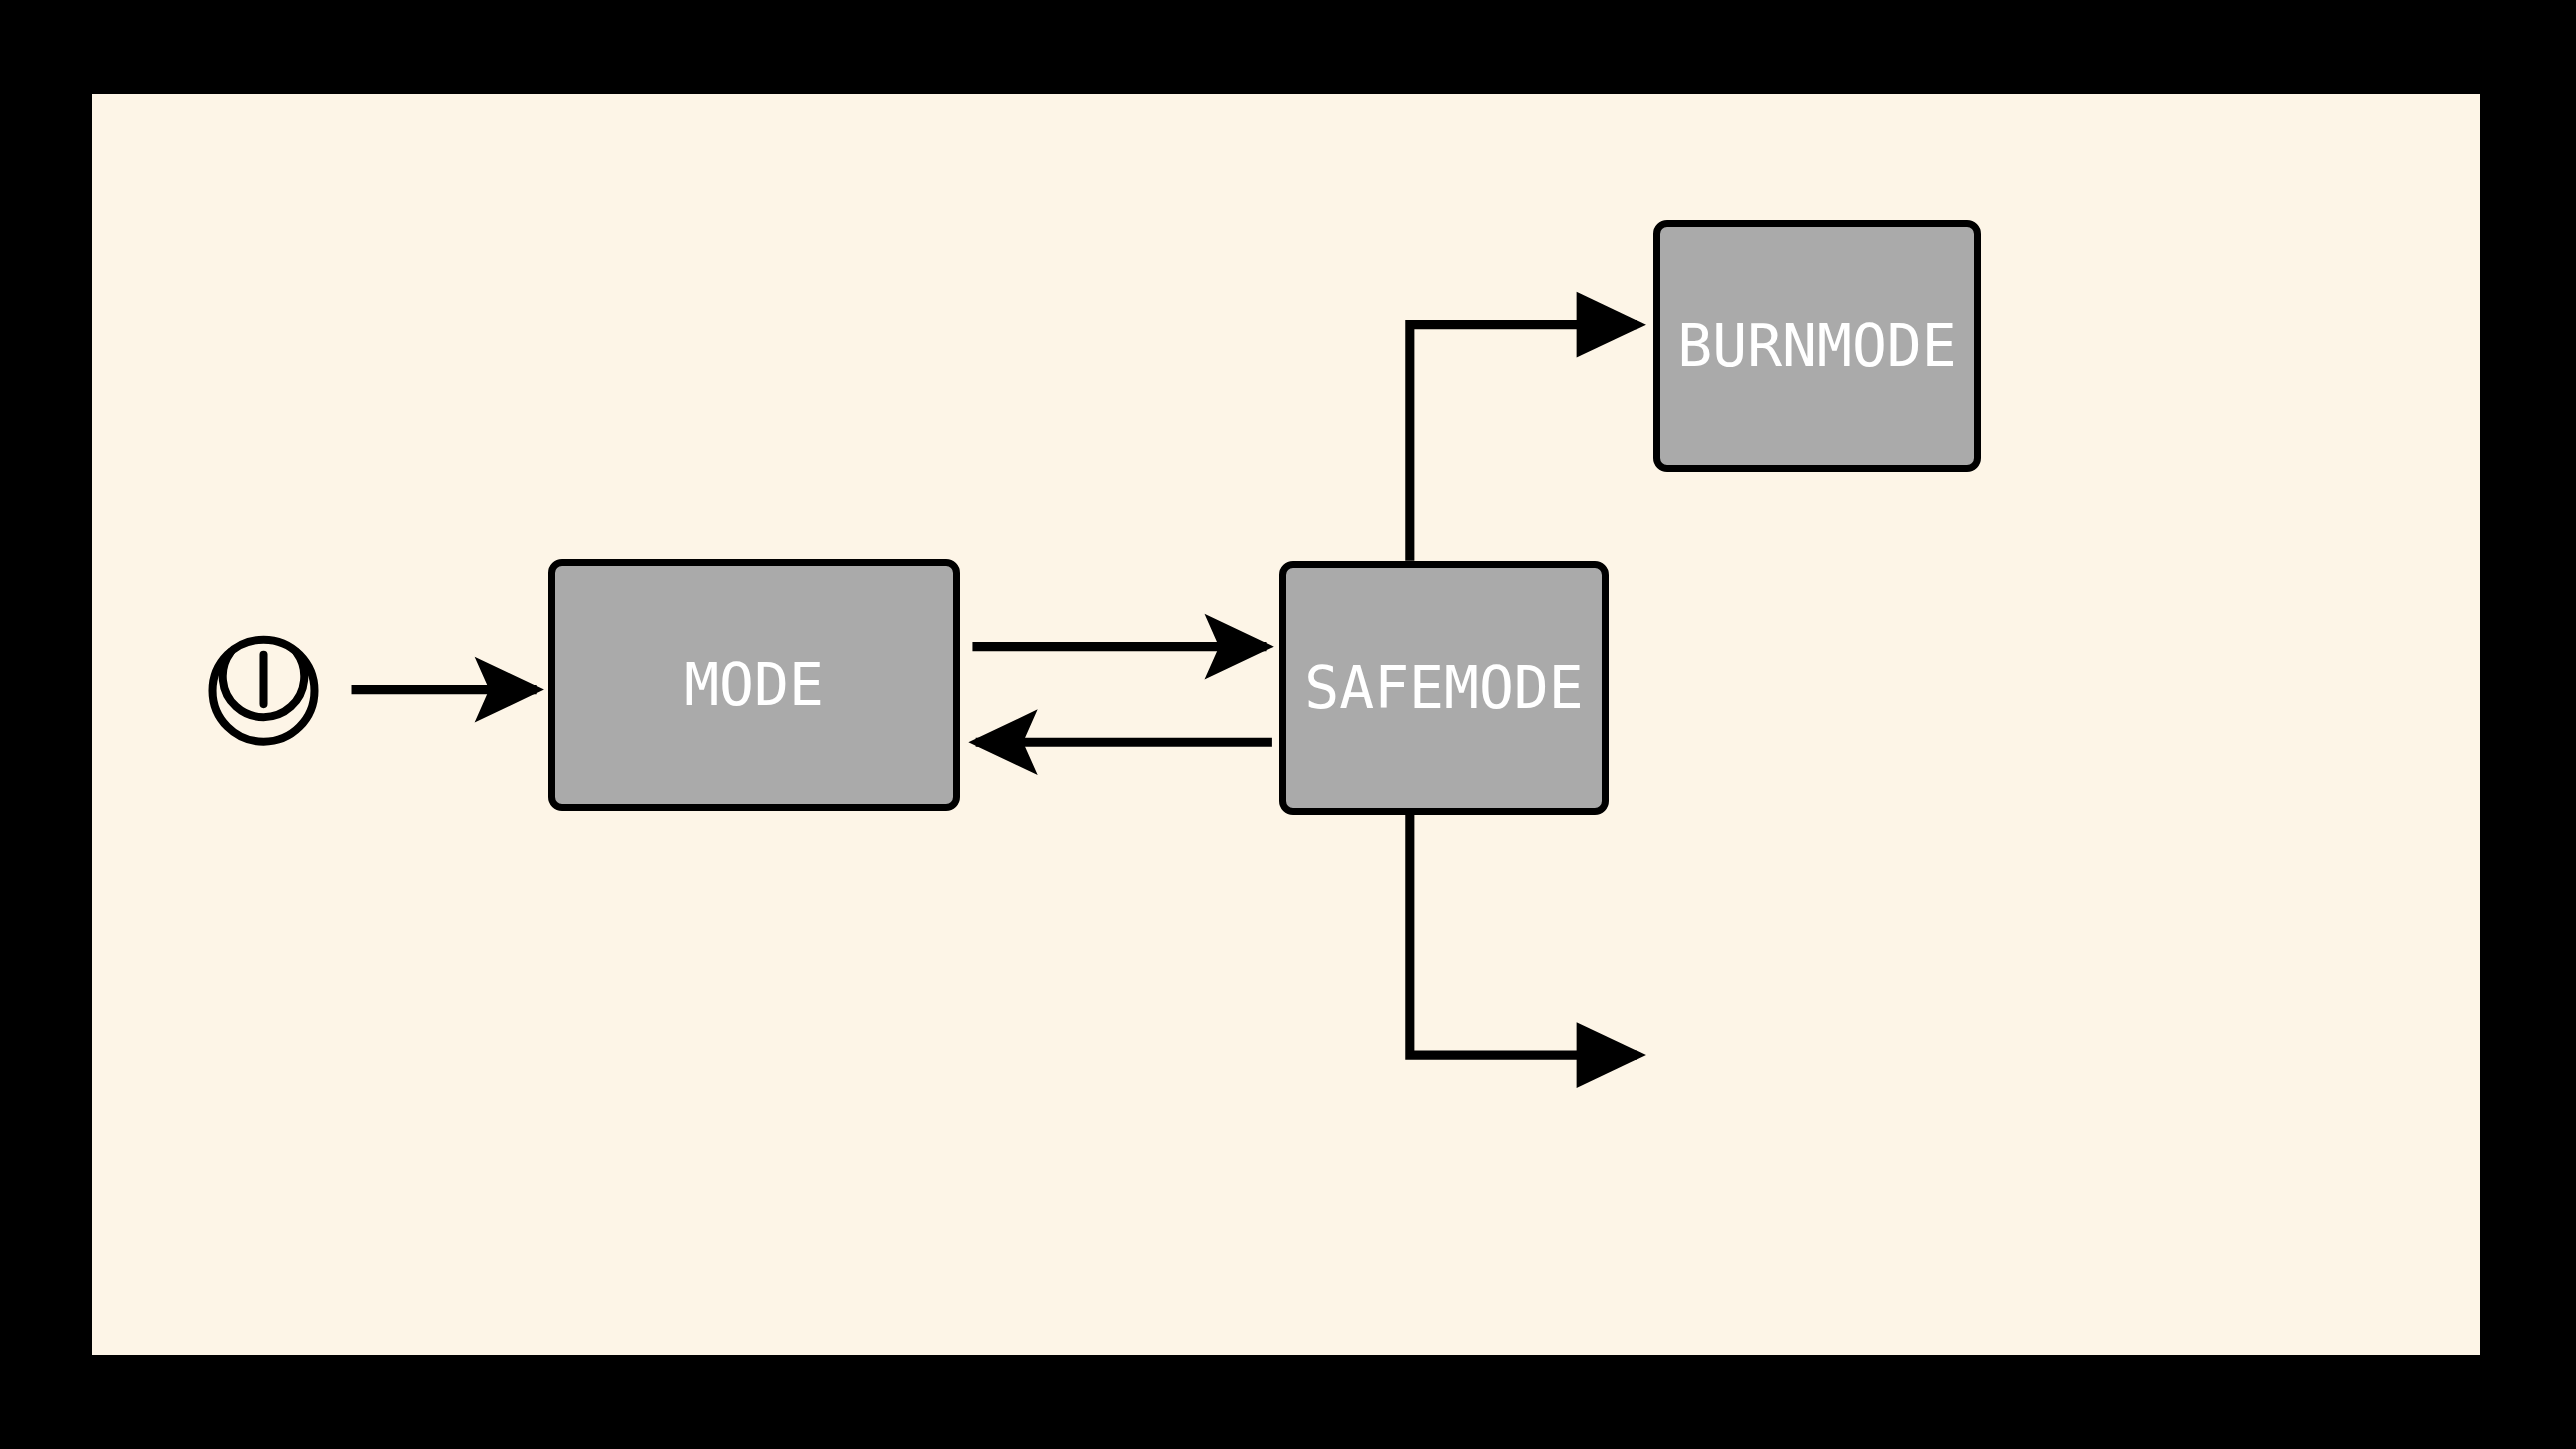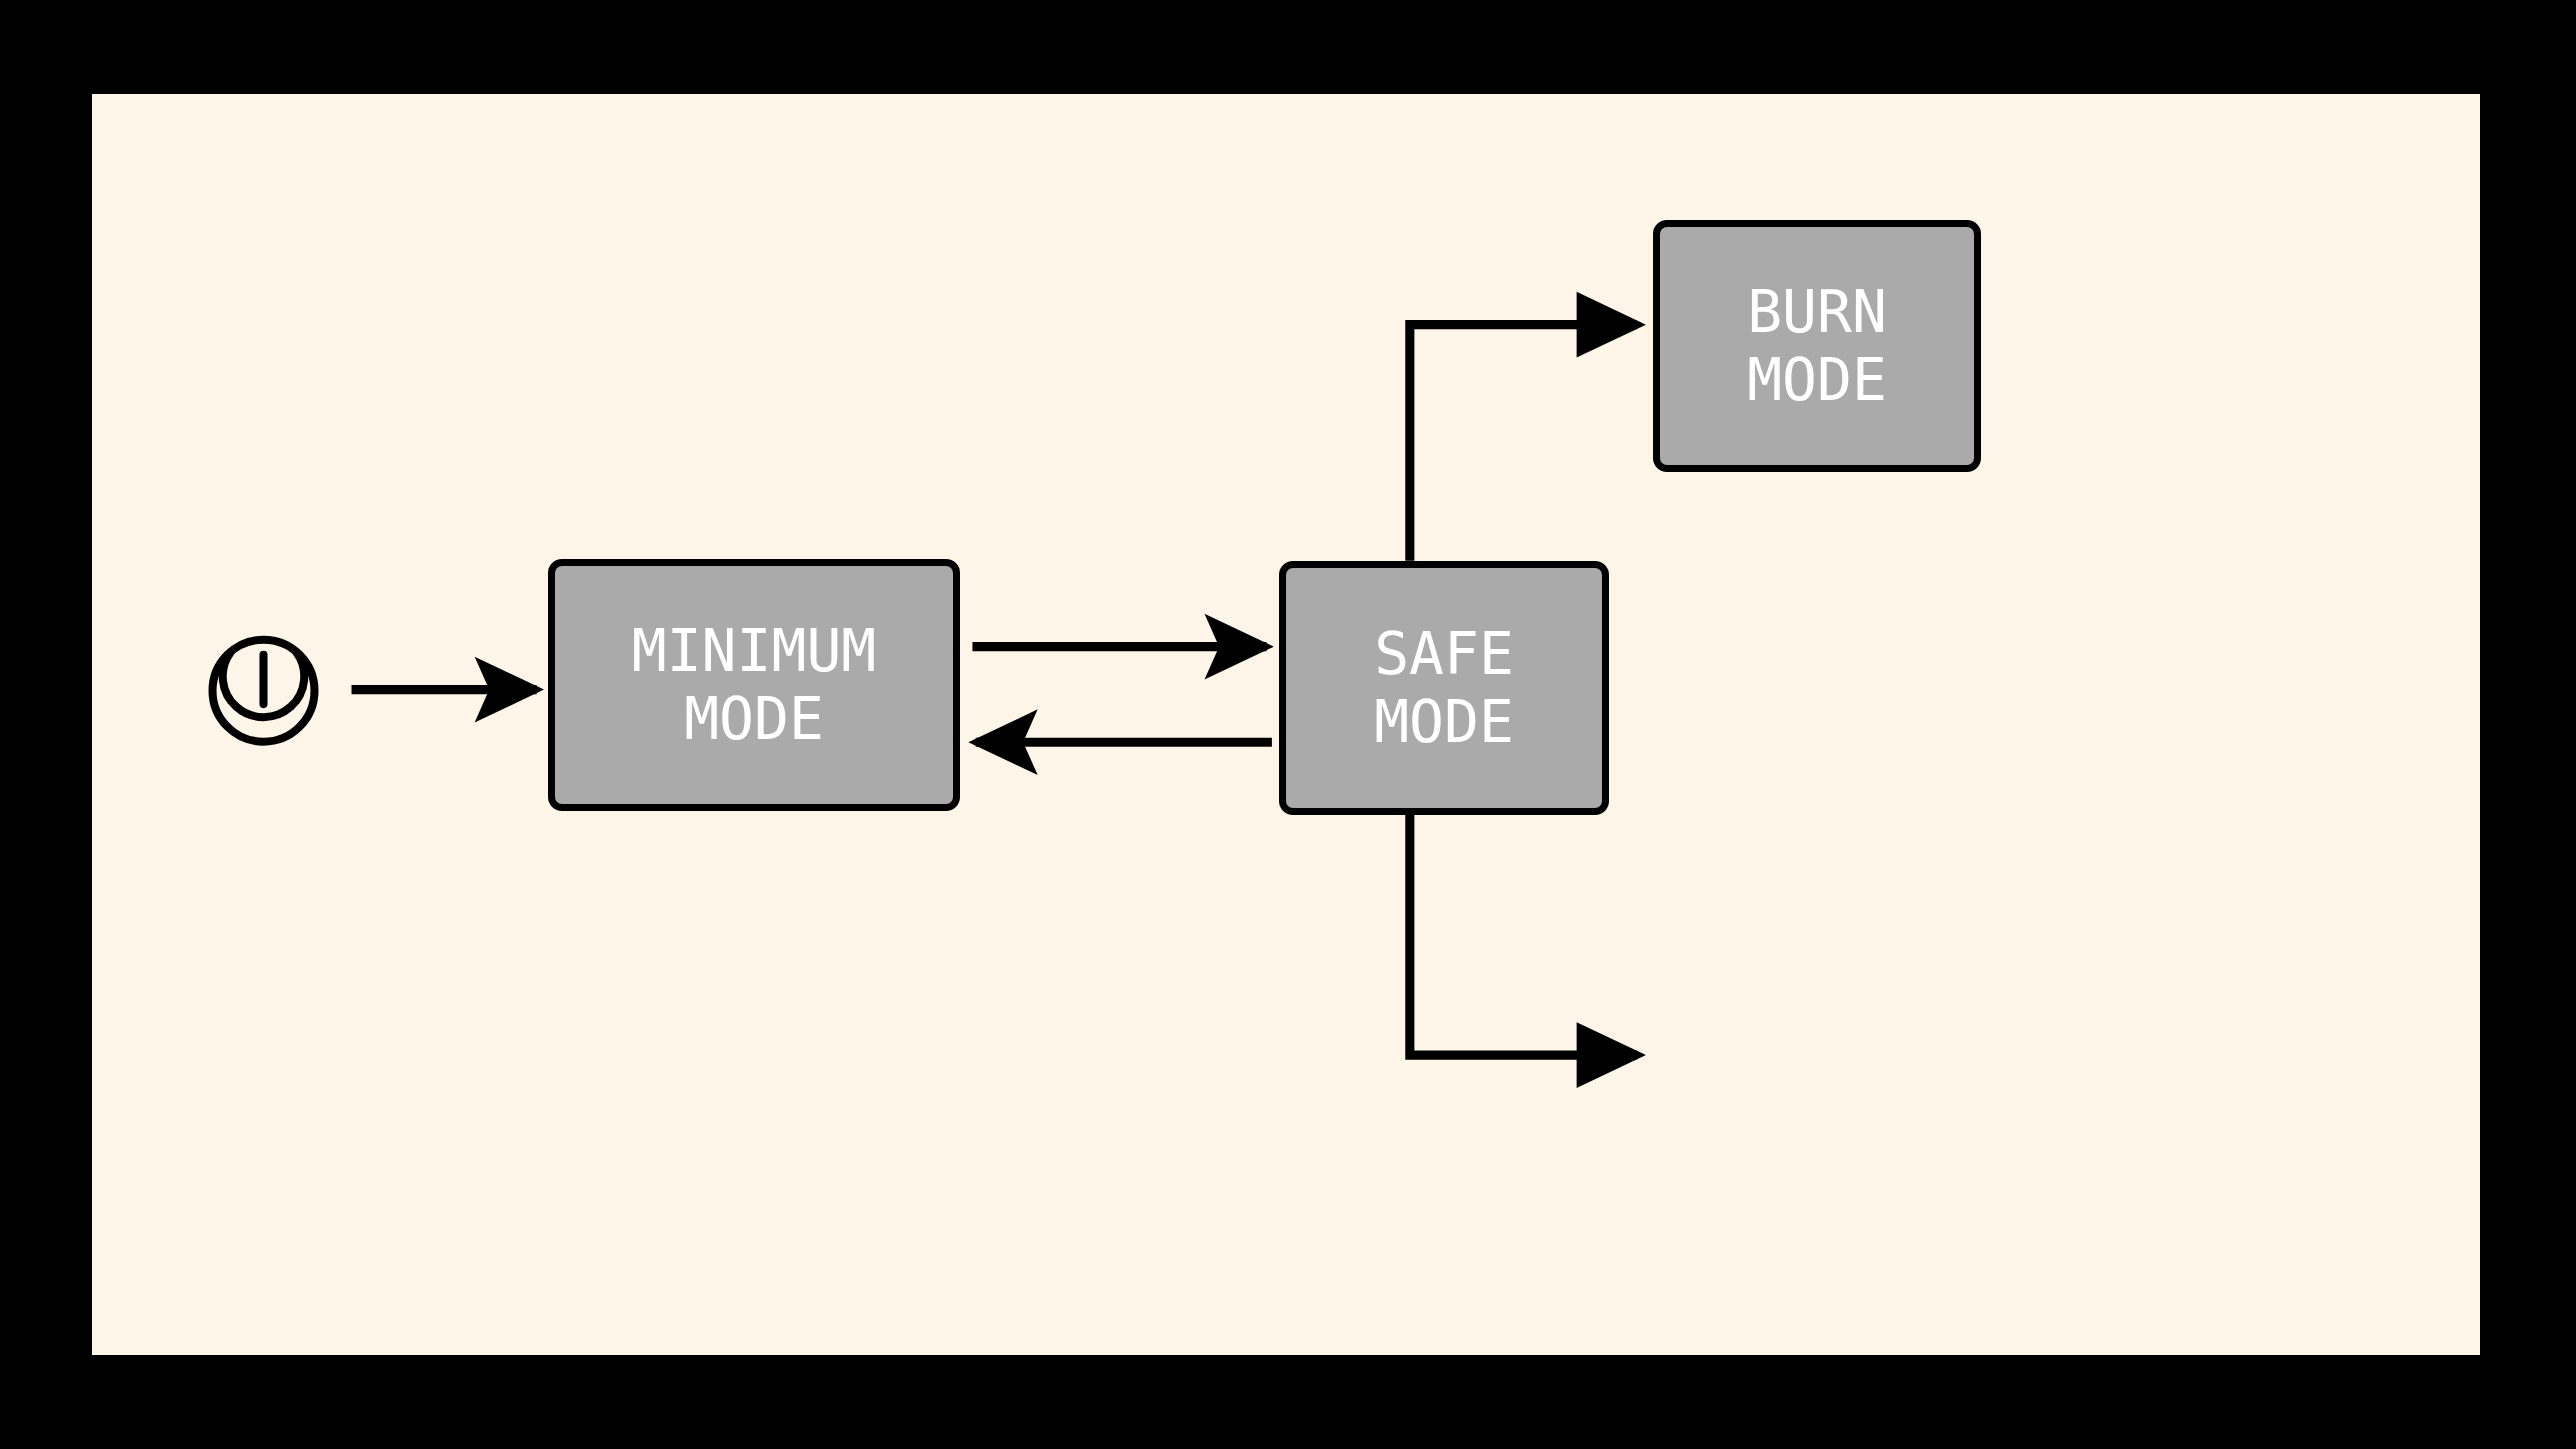--- a/index.html
+++ b/index.html
@@ -35,21 +35,21 @@
     width: 2576px;
     height: 1449px;
   }
   .node-box {
     position: absolute;
     background: #AAAAAA;
     border: 7.5px solid #000000;
     border-radius: 14px;
     box-sizing: border-box;
     display: flex;
-    flex-direction: column;
+    flex-direction: row;
     align-items: center;
     justify-content: center;
     color: #FFFFFF;
     font-family: "DejaVu Sans Mono", "Liberation Mono", monospace;
     line-height: 1.18;
     letter-spacing: 0px;
     text-align: center;
     white-space: nowrap;
   }
   .node-line { display: block; }
@@ -105,21 +105,20 @@
     <line x1="1812" y1="1205" x2="2360" y2="1205" stroke="#000000" stroke-width="17" marker-end="url(#arrowhead-right)"></line>
 
     <line x1="2370" y1="1383" x2="1818" y2="1383" stroke="#000000" stroke-width="17" marker-end="url(#arrowhead-left)"></line>
 
     <path d="M 2627 1045 L 2627 605 L 3050 605" fill="none" stroke="#000000" stroke-width="17" stroke-linejoin="miter" marker-end="url(#arrowhead-elbow)"></path>
 
     <path d="M 2627 1516 L 2627 1966 L 3050 1966" fill="none" stroke="#000000" stroke-width="17" stroke-linejoin="miter" marker-end="url(#arrowhead-elbow)"></path>
   </svg>
 
   <div class="node-box" id="node-minimum-mode">
-    <span class="node-line">MINIMUM</span>
     <span class="node-line">MODE</span>
   </div>
 
   <div class="node-box" id="node-safe-mode">
     <span class="node-line">SAFE</span>
     <span class="node-line">MODE</span>
   </div>
 
   <div class="node-box" id="node-burn-mode">
     <span class="node-line">BURN</span>

